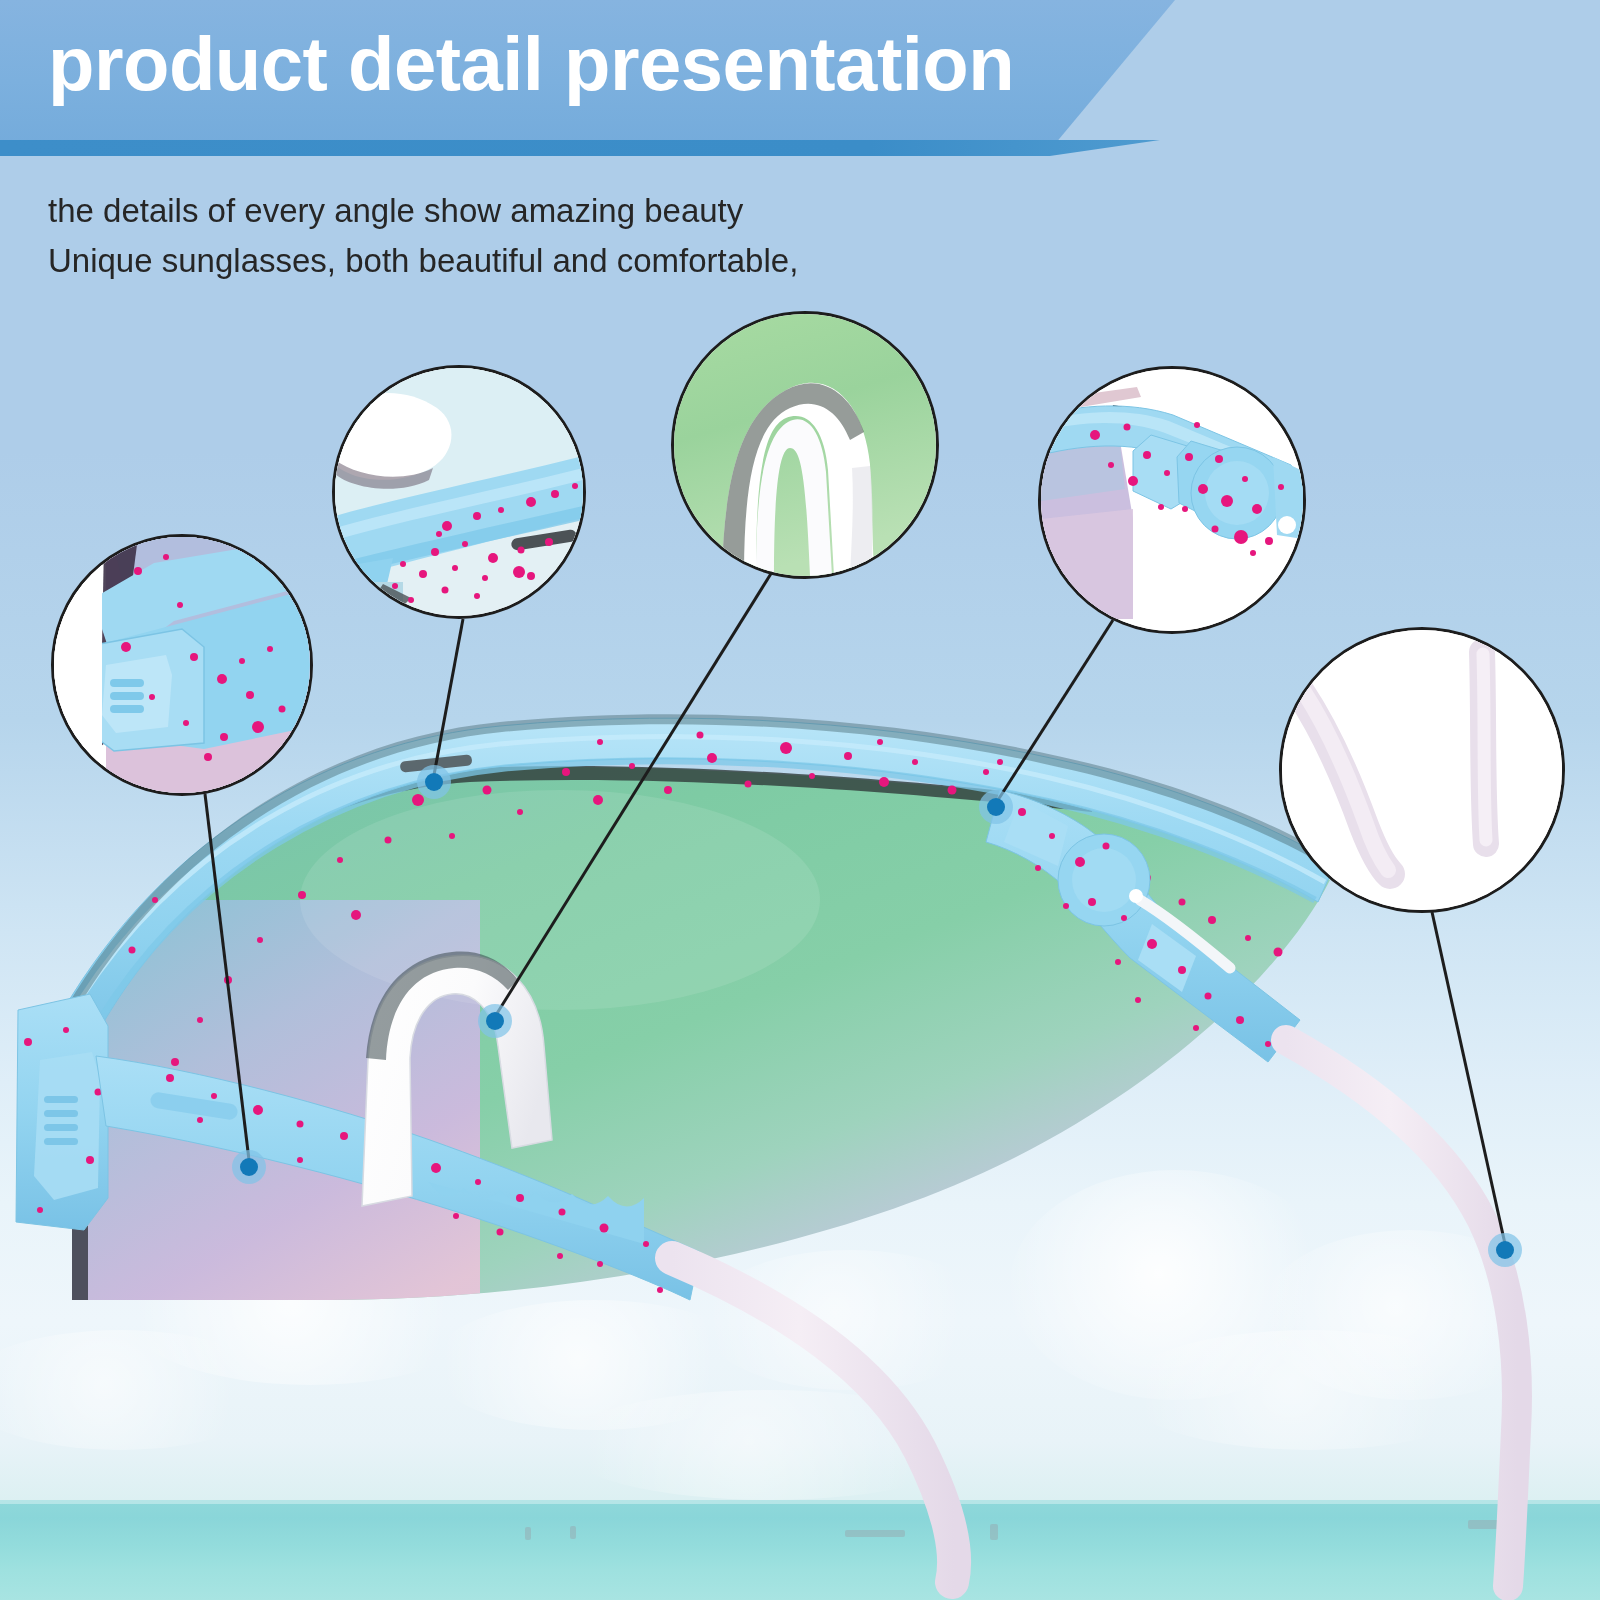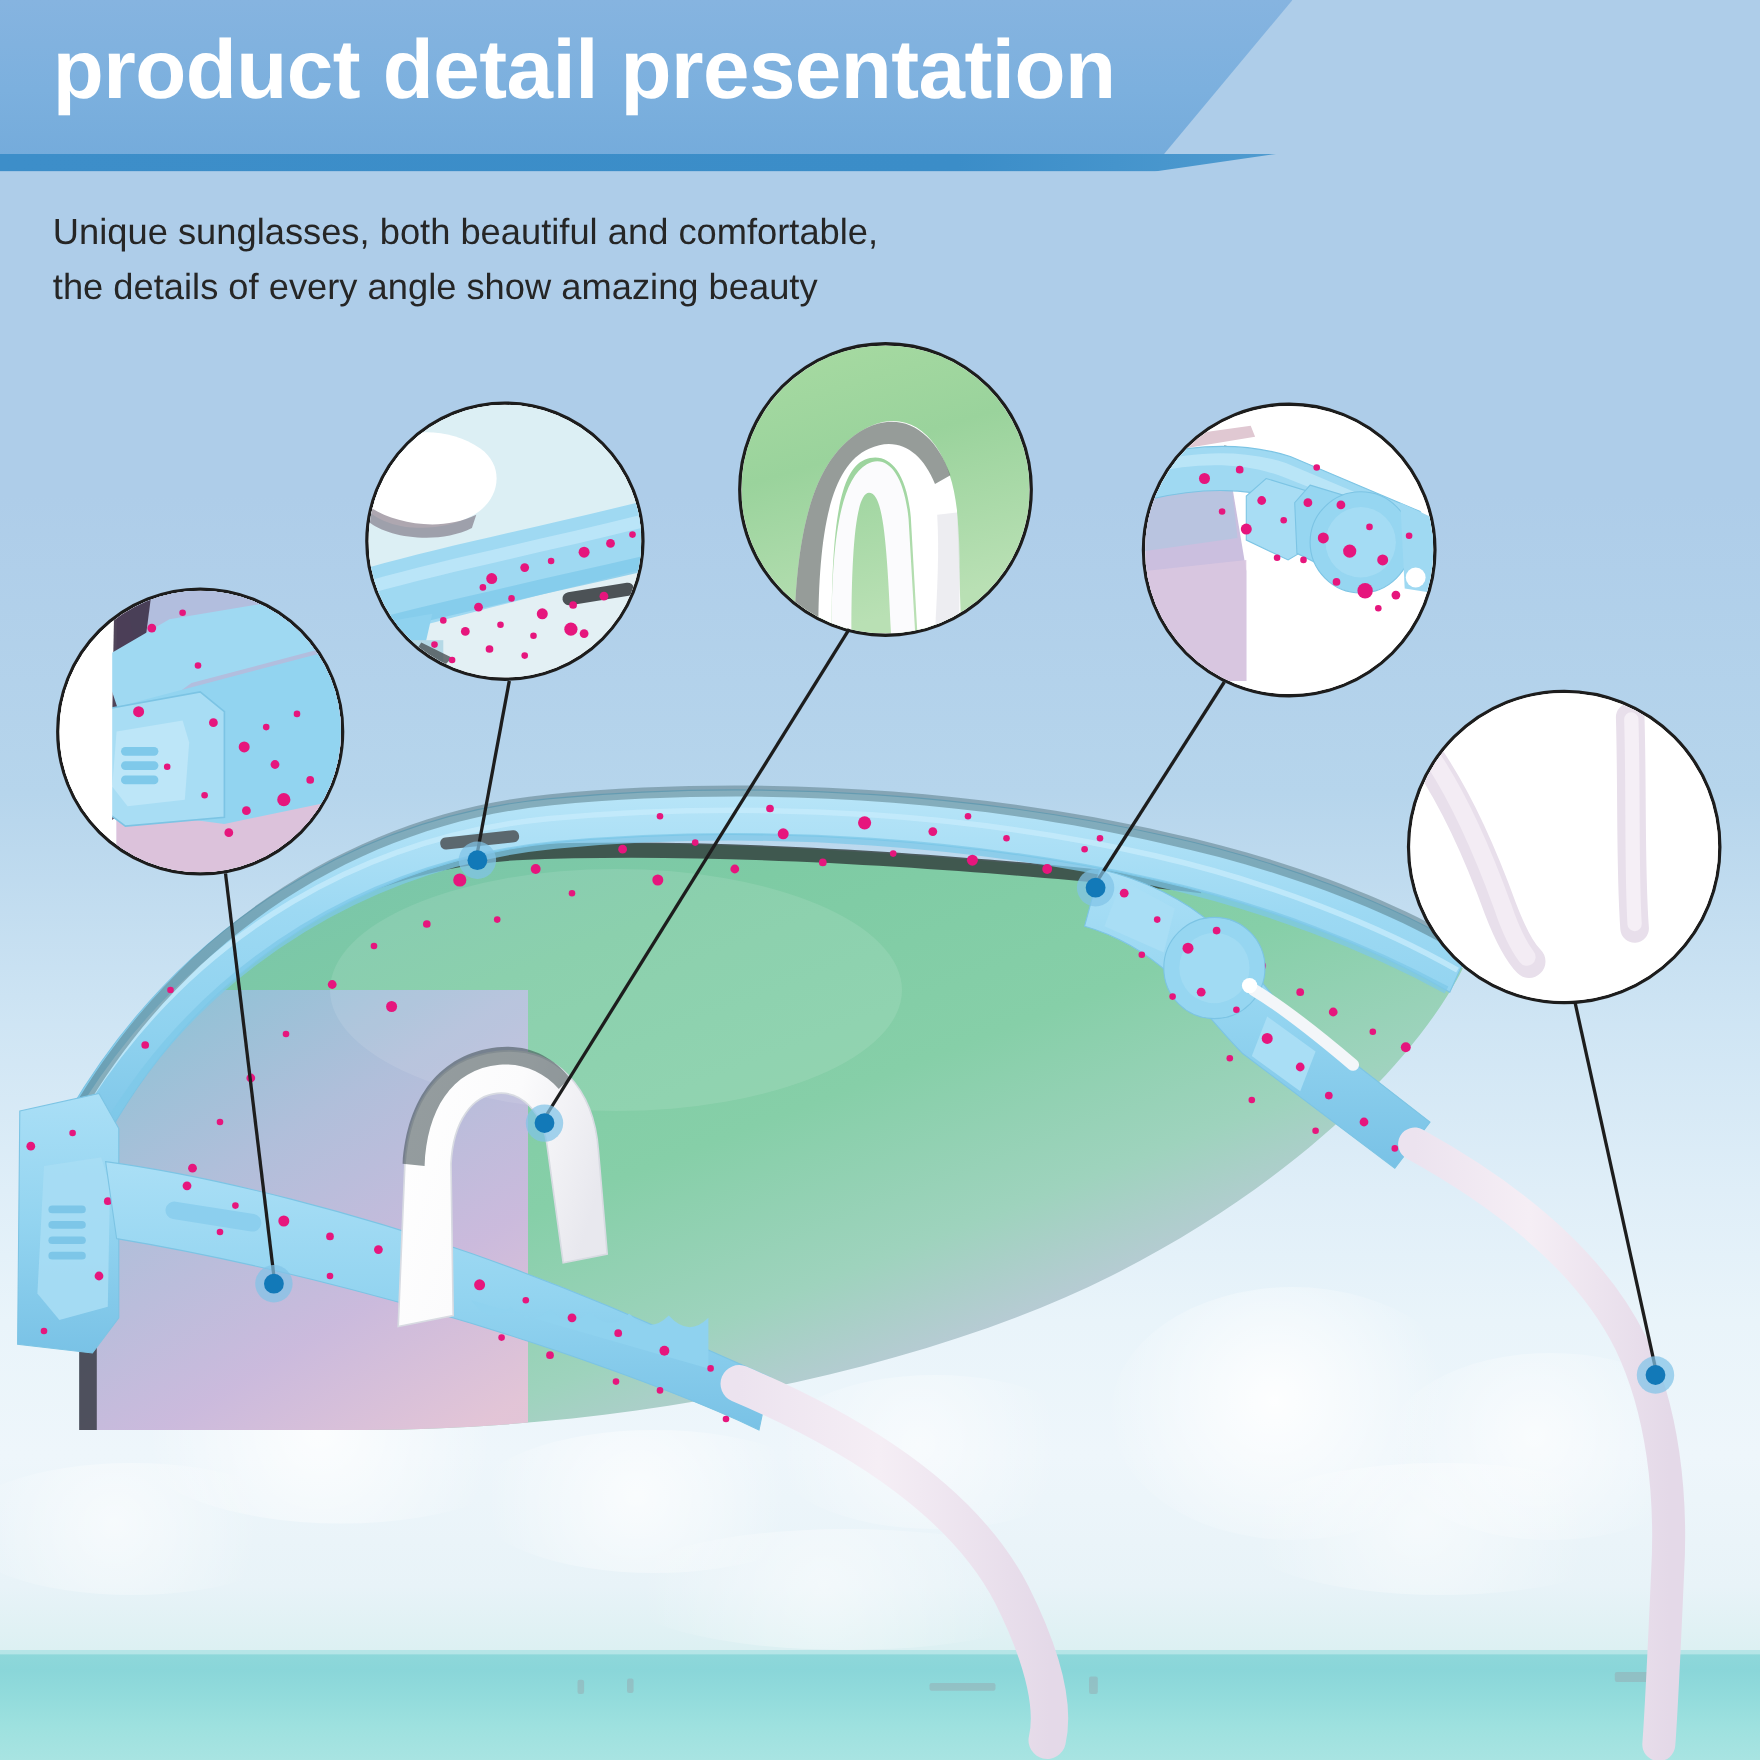--- a/index.html
+++ b/index.html
@@ -173,22 +173,22 @@
     <div class="boat" style="left:1468px;top:1520px; width:34px; height:9px;"></div>
     <div class="boat" style="left:525px; top:1527px; width:6px;  height:13px;"></div>
     <div class="boat" style="left:570px; top:1526px; width:6px;  height:13px;"></div>
   </div>
 
   <div class="banner"></div>
   <div class="banner-underline"></div>
   <div class="banner-title">product detail presentation</div>
 
   <div class="subtitle">
+    <div>the details of every angle show amazing beauty</div>
     <div>Unique sunglasses, both beautiful and comfortable,</div>
-    <div>the details of every angle show amazing beauty</div>
   </div>
 
   <div class="product-layer">
     <svg width="1600" height="1600" viewBox="0 0 1600 1600">
       <defs>
         <linearGradient id="lensGrad" x1="0.12" y1="0.05" x2="0.95" y2="1">
           <stop offset="0%" stop-color="#79c4ac"></stop>
           <stop offset="22%" stop-color="#7ecba4"></stop>
           <stop offset="45%" stop-color="#86cfa8"></stop>
           <stop offset="62%" stop-color="#9ed3bd"></stop>

